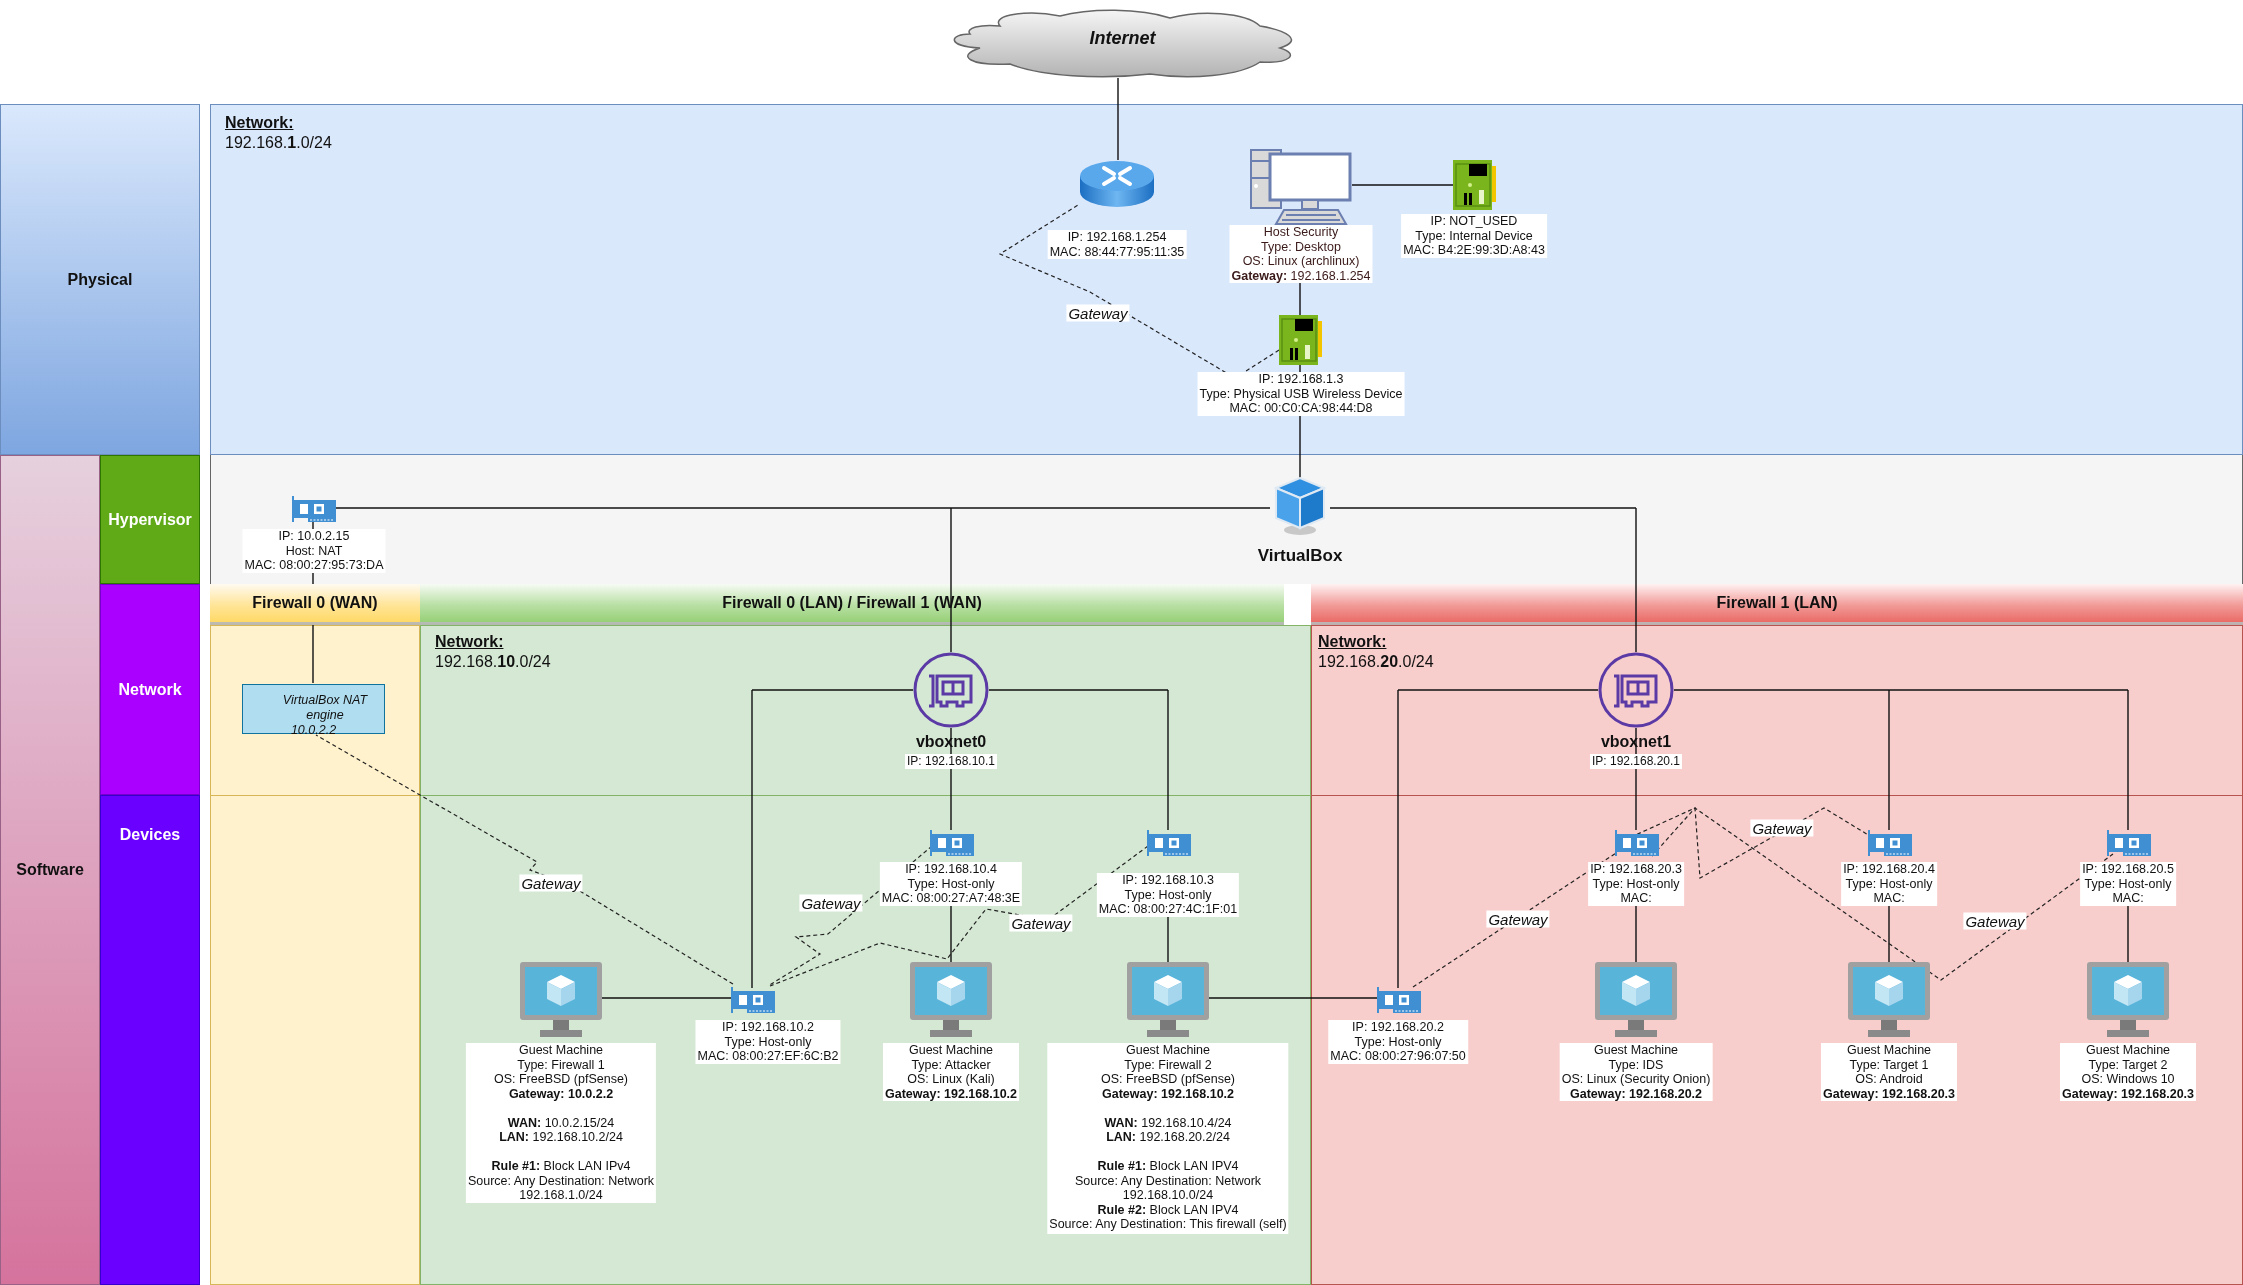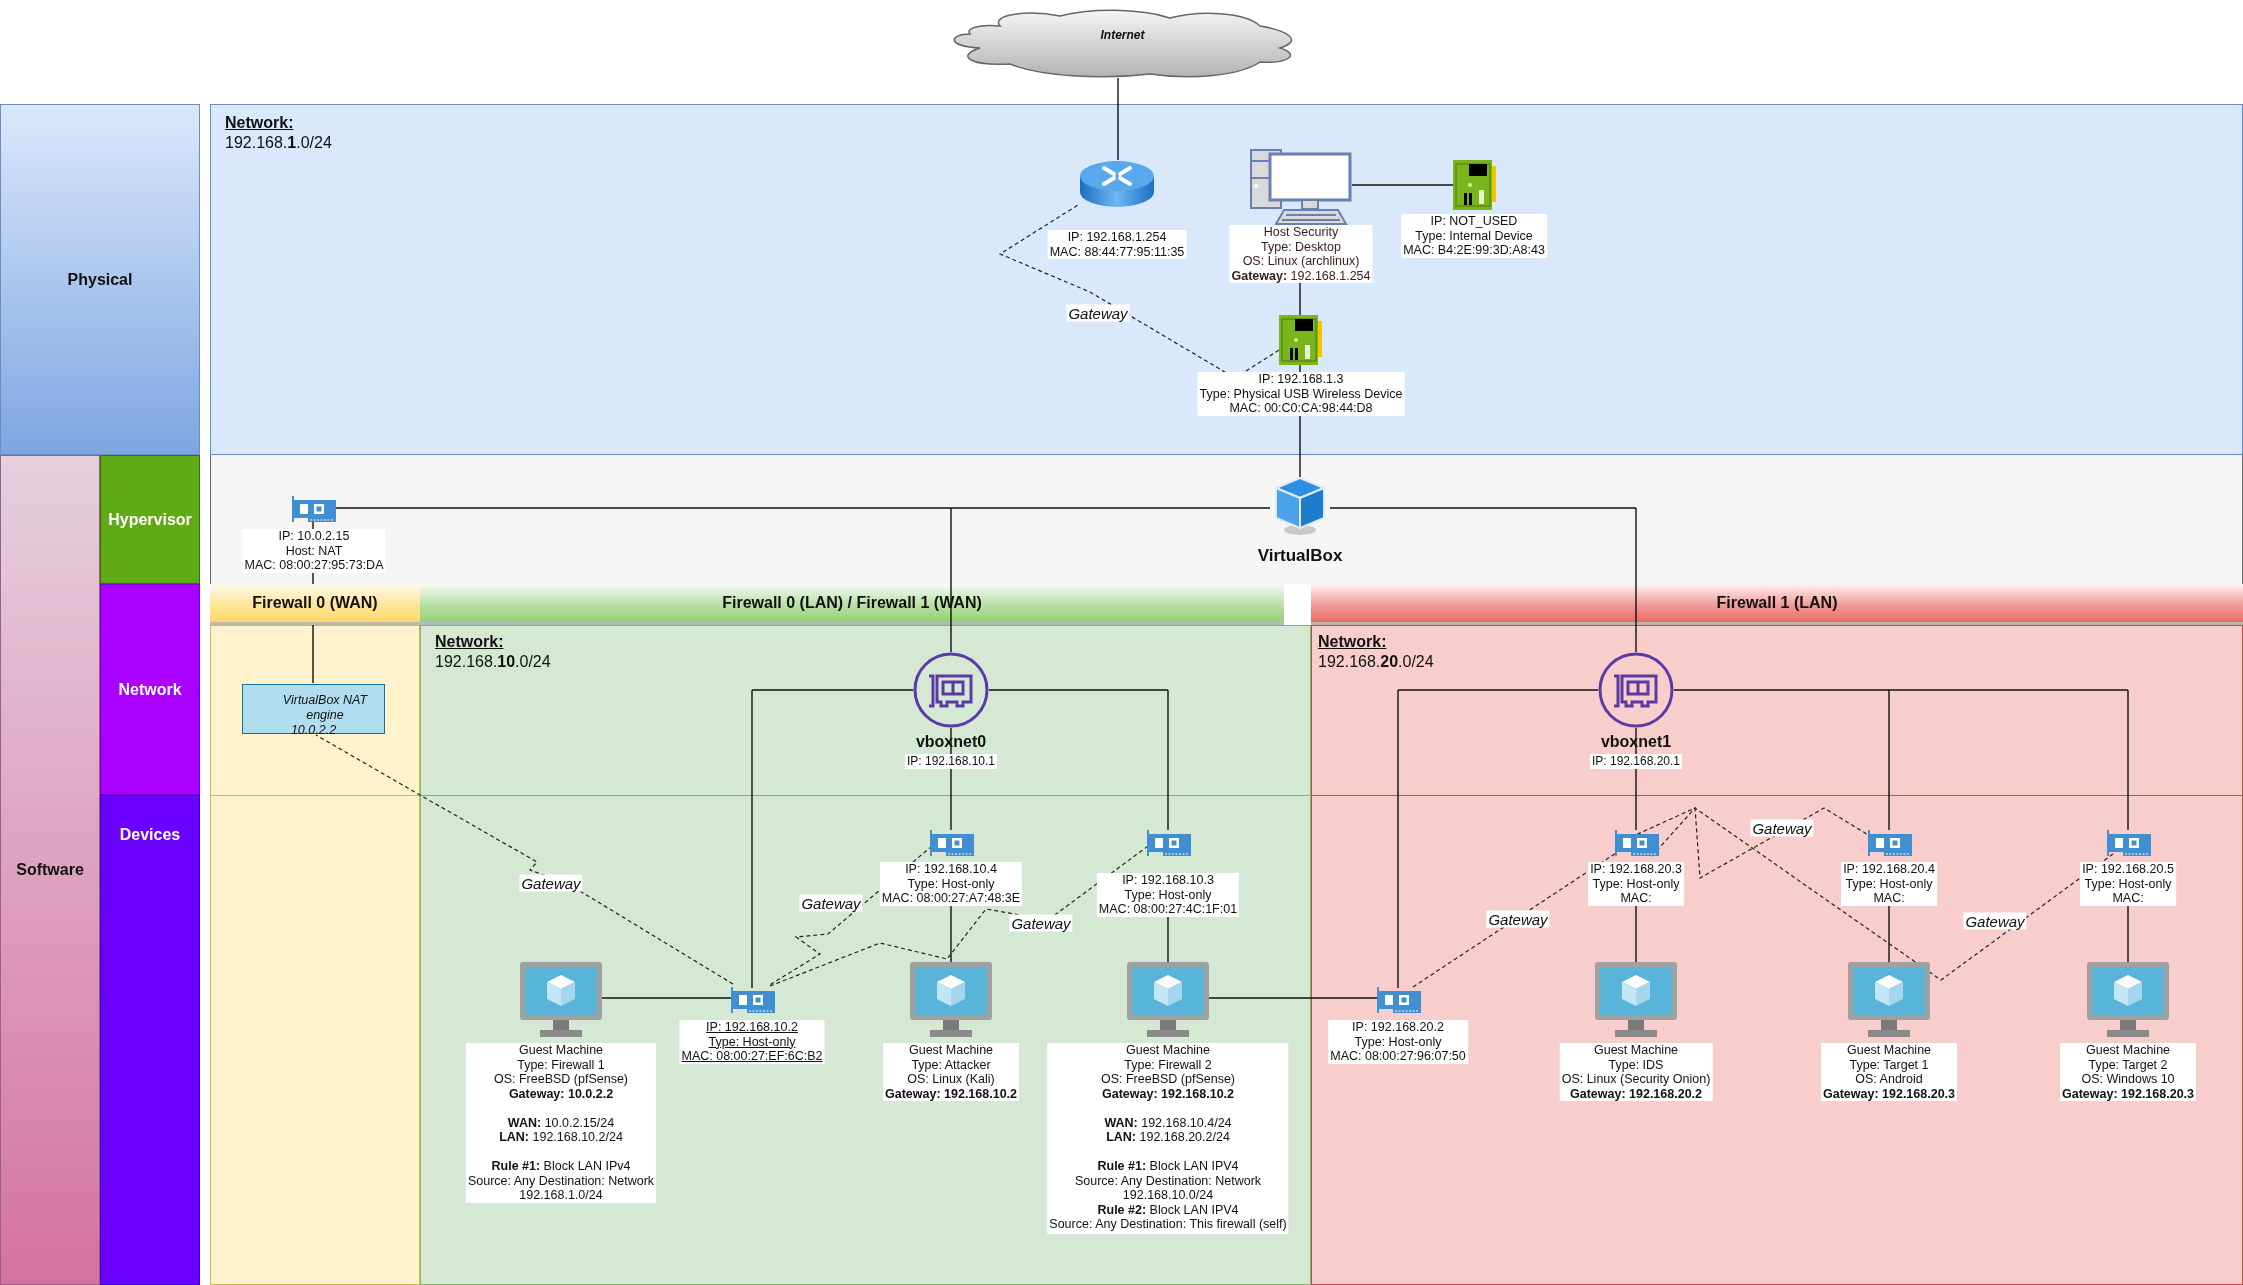--- a/index.html
+++ b/index.html
@@ -129,21 +129,21 @@
 <div class="icon" style="left:940px;top:4px;width:365px;height:78px;">
   <svg width="365" height="78" viewBox="0 0 365 78">
     <defs>
       <linearGradient id="cloudg" x1="0" y1="0" x2="0" y2="1">
         <stop offset="0" stop-color="#f5f5f5"></stop>
           <stop offset="1" stop-color="#b3b3b3"></stop>
       </linearGradient>
     </defs>
     <path d="M30,30 C10,30 5,42 40,44 C15,52 30,62 70,60 C100,72 160,76 210,70 C250,76 300,72 320,58 C350,60 360,50 340,44 C365,36 345,26 320,22 C305,8 260,6 230,14 C200,4 150,4 120,12 C90,6 50,10 60,22 C40,20 25,24 30,30 Z" fill="url(#cloudg)" stroke="#666" stroke-width="1.5"></path>
   </svg>
-  <div class="abs" style="left:0;top:24px;width:365px;text-align:center;font-weight:bold;font-style:italic;font-size:12px;">Internet</div>
+  <div class="abs" style="left:0;top:24px;width:365px;text-align:center;font-weight:bold;font-style:italic;font-size:18px;">Internet</div>
 </div>
 
 <div class="icon" style="left:1078px;top:158px;width:78px;height:52px;">
   <svg width="78" height="52" viewBox="0 0 78 52">
     <defs>
       <linearGradient id="rtg" x1="0" y1="0" x2="1" y2="0">
         <stop offset="0" stop-color="#1b6ec2"></stop>
           <stop offset="0.5" stop-color="#6fb7f2"></stop>
           <stop offset="1" stop-color="#1b6ec2"></stop>
       </linearGradient>
@@ -272,21 +272,21 @@
 
 <div class="icon nic" style="left:731px;top:987px;"><svg width="44" height="28" viewBox="0 0 44 28">
       <rect x="0" y="0" width="2" height="26" fill="#3f8fd2"></rect>
       <rect x="2" y="4" width="42" height="18" fill="#3f8fd2"></rect>
       <path d="M16,22 L44,22 L44,26 L16,26 Z" fill="#3f8fd2"></path>
       <rect x="8" y="8" width="8" height="10" fill="#fff"></rect>
       <rect x="22" y="8" width="10" height="10" fill="#fff"></rect>
       <rect x="24.5" y="10.5" width="5" height="5" fill="#3f8fd2"></rect>
       <line x1="18" y1="24" x2="42" y2="24" stroke="#fff" stroke-width="1.2" stroke-dasharray="2,1.5"></line>
     </svg></div>
-<div class="lbl" style="left:752px;top:1020px;text-decoration:underline;">
+<div class="lbl" style="left:768px;top:1020px;">
   <div>IP: 192.168.10.2</div>
     <div>Type: Host-only</div>
     <div>MAC: 08:00:27:EF:6C:B2</div>
 </div>
 
 <div class="icon nic" style="left:930px;top:830px;"><svg width="44" height="28" viewBox="0 0 44 28">
       <rect x="0" y="0" width="2" height="26" fill="#3f8fd2"></rect>
       <rect x="2" y="4" width="42" height="18" fill="#3f8fd2"></rect>
       <path d="M16,22 L44,22 L44,26 L16,26 Z" fill="#3f8fd2"></path>
       <rect x="8" y="8" width="8" height="10" fill="#fff"></rect>

